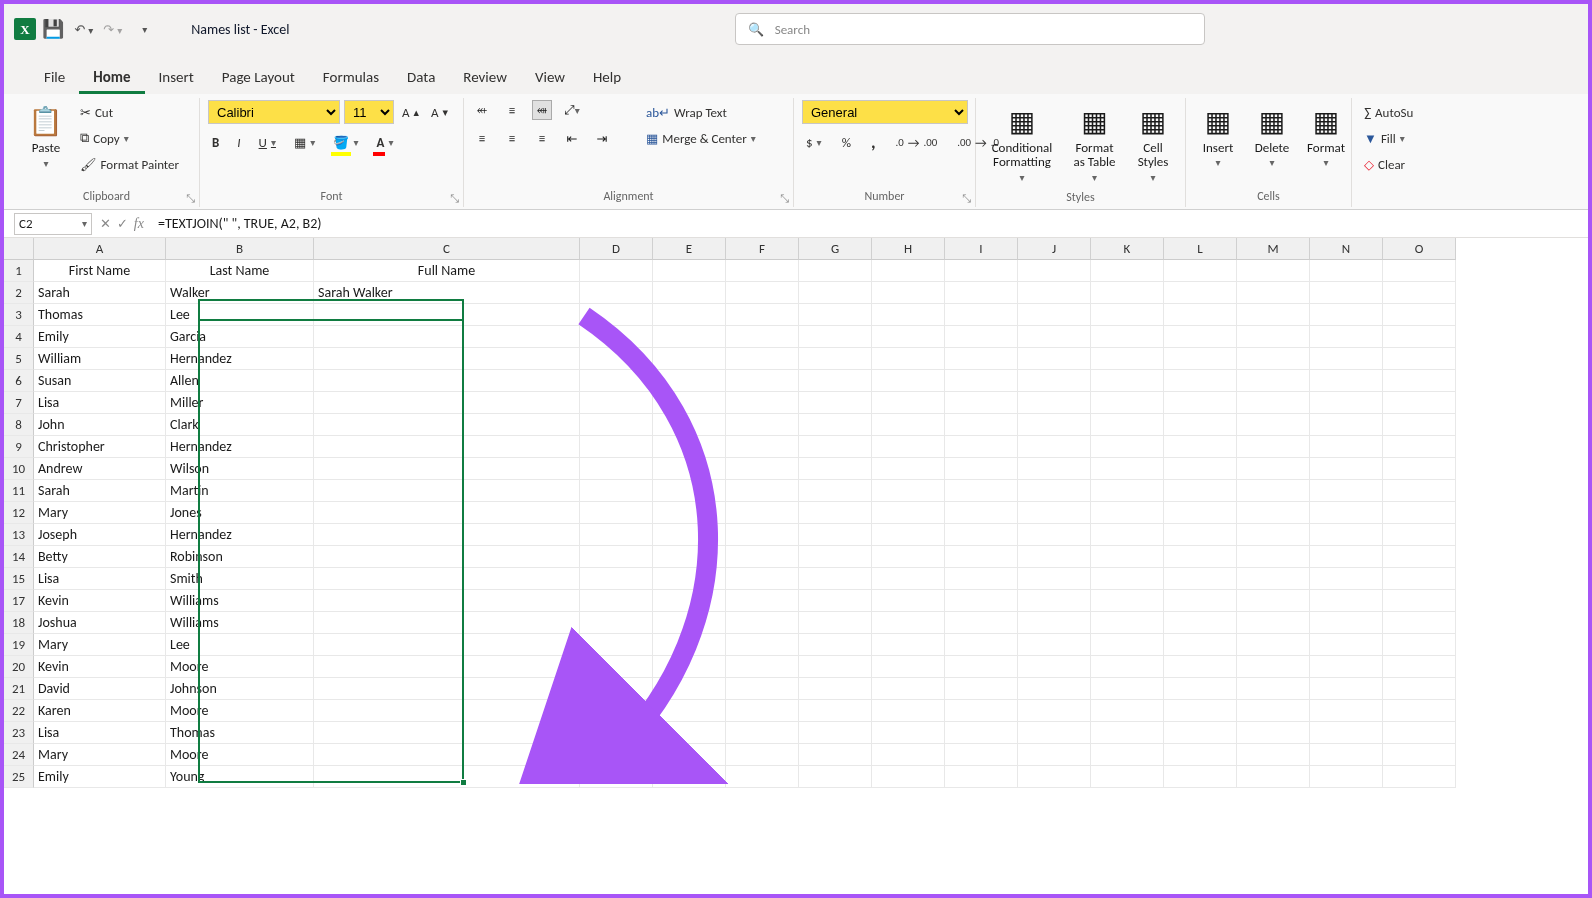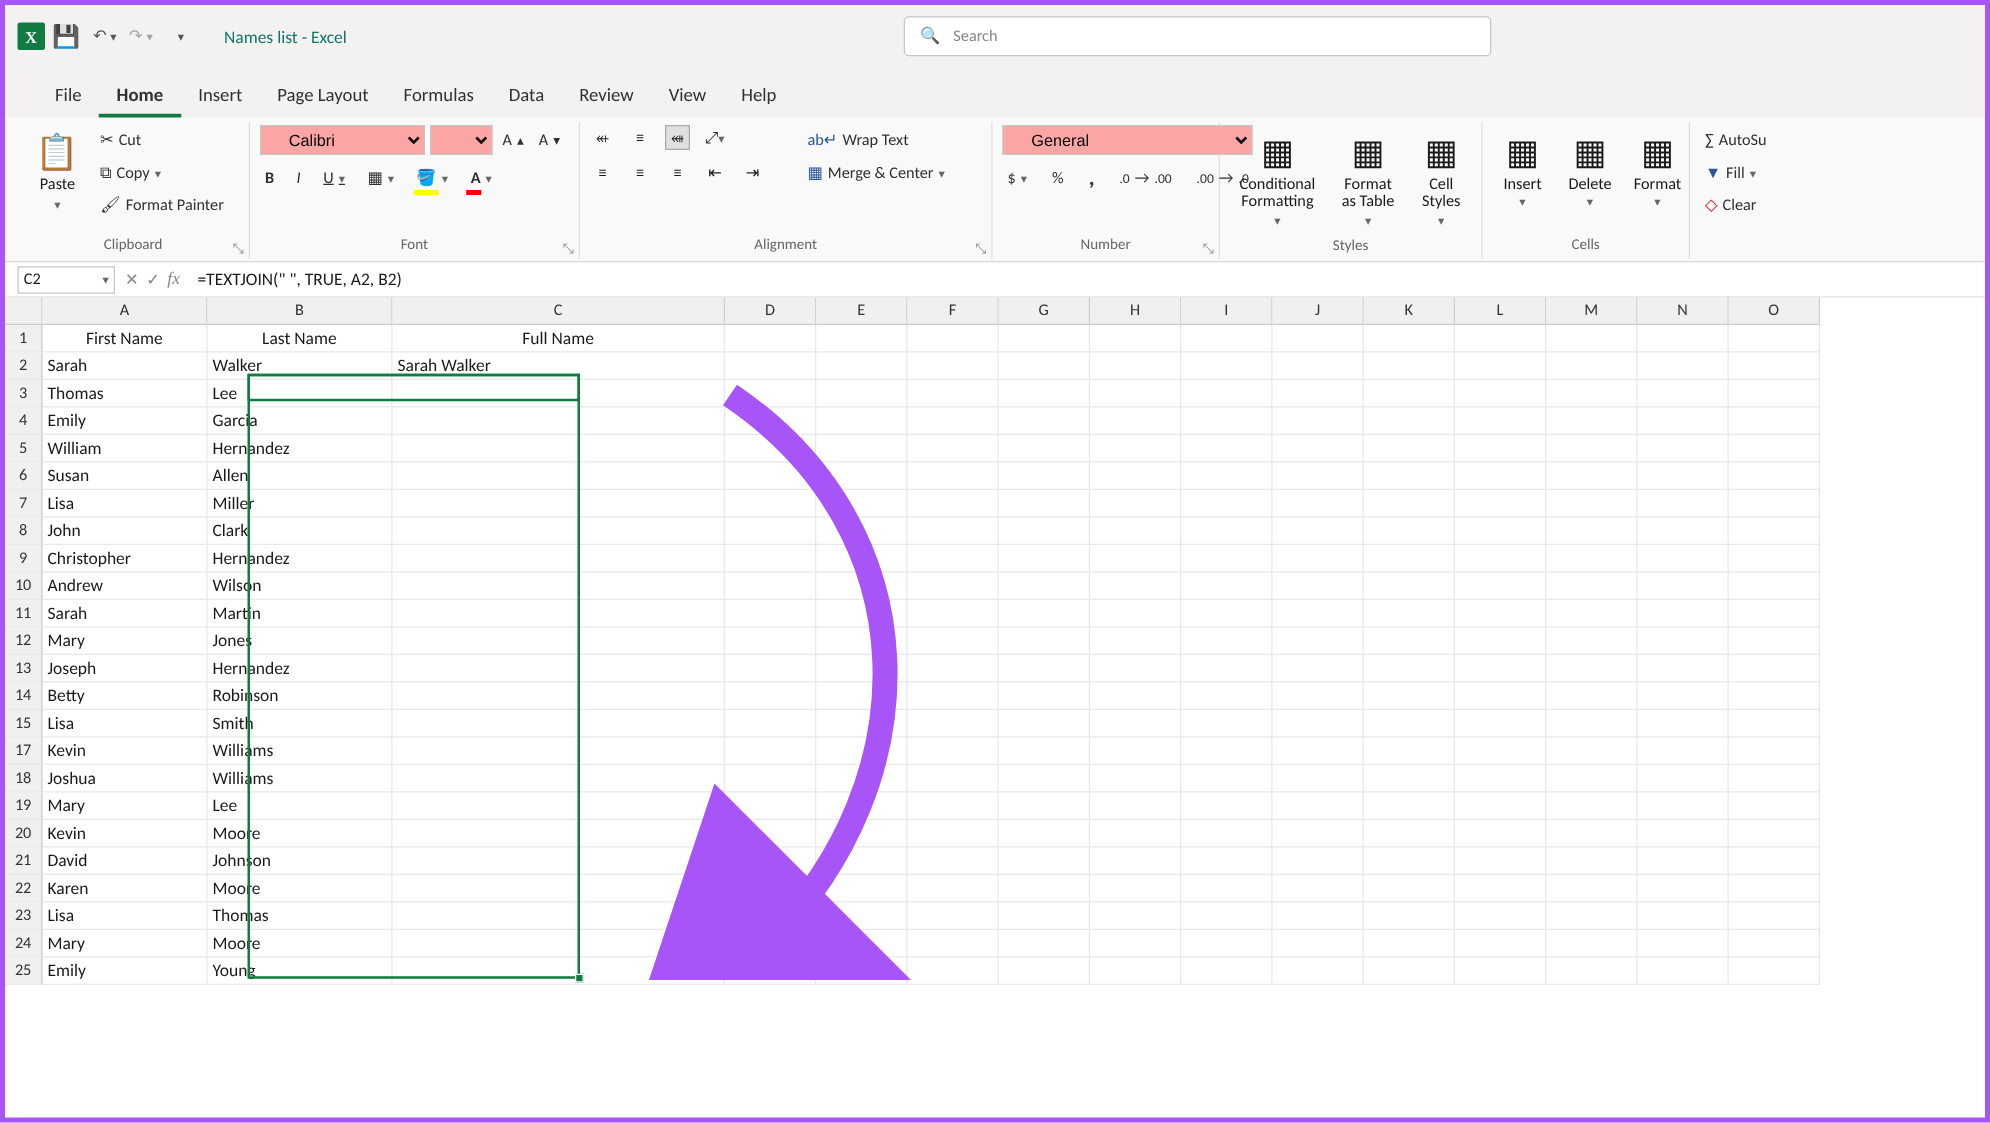--- a/index.html
+++ b/index.html
@@ -1,36 +1,36 @@
 <!DOCTYPE html>
 <html><head>
 <meta charset="utf-8">
 <style>
 * { box-sizing: border-box; margin: 0; padding: 0; }
 body { font-family: "Segoe UI", Calibri, sans-serif; font-size: 13px; color: #1a1a1a; background: #fff; width: 1592px; height: 898px; overflow: hidden; border: 4px solid #a855f7; position: relative; }
 .titlebar { height: 50px; background: #f3f2f1; display: flex; align-items: center; padding: 0 10px; gap: 6px; }
 .titlebar .app-icon { width: 22px; height: 22px; background: #107c41; color: #fff; display: flex; align-items: center; justify-content: center; font-weight: bold; font-size: 14px; border-radius: 2px; }
 .titlebar .qat { display: flex; align-items: center; gap: 10px; }
 .titlebar .qat span { color: #555; cursor: pointer; }
-.titlebar .title { margin-left: 26px; font-size: 14px; color: #0f766e; }
+.titlebar .title { margin-left: 38px; font-size: 14px; color: #0f172a; }
 .titlebar .search { margin-left: 440px; width: 470px; height: 32px; background: #fff; border: 1px solid #c8c6c4; border-radius: 4px; display: flex; align-items: center; padding: 0 12px; color: #888; gap: 10px; }
 .menubar { height: 40px; background: #f3f2f1; display: flex; align-items: end; padding: 0 26px; gap: 0; }
 .menubar .tab { padding: 8px 14px; font-size: 15px; color: #323130; cursor: pointer; }
 .menubar .tab.active { font-weight: 600; border-bottom: 3px solid #107c41; padding-bottom: 5px; }
 .ribbon { height: 116px; background: #f9f9f9; border-bottom: 1px solid #d0d0d0; display: flex; padding: 4px 10px 2px 10px; }
 .group { border-right: 1px solid #e1dfdd; padding: 2px 8px; display: flex; flex-direction: column; justify-content: space-between; position: relative; }
 .group-body { display: flex; gap: 6px; flex: 1; align-items: flex-start; }
 .group-label { text-align: center; font-size: 12px; color: #666; padding: 2px 0; }
 .vstack { display: flex; flex-direction: column; gap: 2px; }
 .hstack { display: flex; gap: 4px; align-items: center; }
 .btn-sm { height: 24px; display: flex; align-items: center; gap: 4px; padding: 0 4px; font-size: 13px; color: #323130; cursor: pointer; }
 .btn-big { display: flex; flex-direction: column; align-items: center; gap: 2px; padding: 4px 6px; cursor: pointer; min-width: 48px; justify-content: center; }
 .btn-big .icon { font-size: 28px; }
 .btn-big .lbl { font-size: 13px; text-align: center; line-height: 1.1; }
-.sel { border: 1px solid #c8c6c4; background: #fca5a5; height: 24px; font-size: 13px; padding: 0 18px; }
+.sel { border: 1px solid #c8c6c4; background: #fde047; height: 24px; font-size: 13px; padding: 0 4px; }
 .dd { font-size: 10px; color: #666; }
 .icon-sq { width: 20px; height: 20px; display: inline-flex; align-items: center; justify-content: center; }
 .launcher { position: absolute; bottom: 2px; right: 4px; font-size: 11px; color: #888; cursor: pointer; }
 
 .fbar { height: 28px; border-bottom: 1px solid #e1dfdd; display: flex; align-items: center; padding: 0 10px; gap: 8px; background: #fff; }
 .fbar .namebox { width: 78px; height: 22px; border: 1px solid #c8c6c4; padding: 0 4px; font-size: 13px; display: flex; align-items: center; justify-content: space-between; }
 .fbar .fx-btns { display: flex; gap: 6px; color: #888; }
 .fbar .fx { font-style: italic; font-family: "Times New Roman"; font-size: 14px; }
 .fbar .formula { flex: 1; font-size: 14px; padding-left: 6px; }
 .corner { width: 30px; height: 22px; border-right: 1px solid #d0d0d0; border-bottom: 1px solid #ccc; background: #f0f0f0; }
@@ -170,21 +170,21 @@
             <span class="dd">▾</span>
           </div>
       </div>
     </div>
     <div class="group-label">Alignment</div>
     <span class="launcher">⤡</span>
   </div>
 
   <div class="group" style="width:182px">
     <div class="group-body vstack" style="gap:6px;">
-      <select class="sel" style="width:200px"><option>General</option></select>
+      <select class="sel" style="width:166px"><option>General</option></select>
       <div class="hstack" style="gap:12px;">
         <span class="btn-sm">$ <span class="dd">▾</span></span>
         <span class="btn-sm">%</span>
         <span class="btn-sm" style="font-size:18px;font-weight:bold">,</span>
         <span class="btn-sm"><small>.0</small>→<small>.00</small></span>
         <span class="btn-sm"><small>.00</small>→<small>.0</small></span>
       </div>
     </div>
     <div class="group-label">Number</div>
     <span class="launcher">⤡</span>

